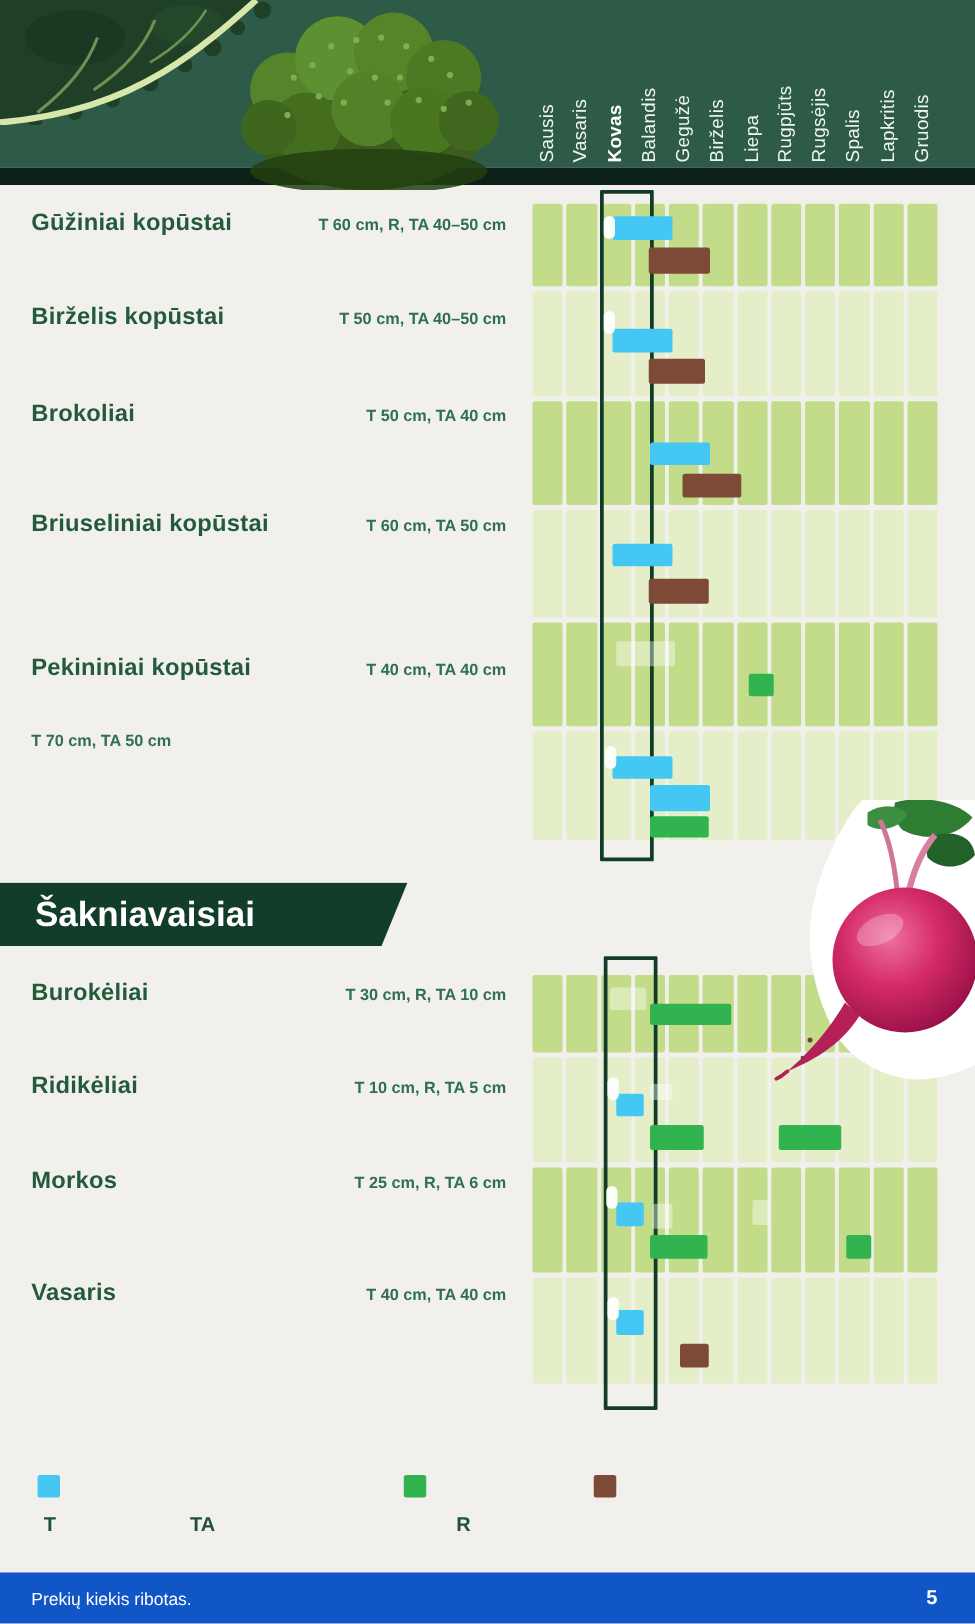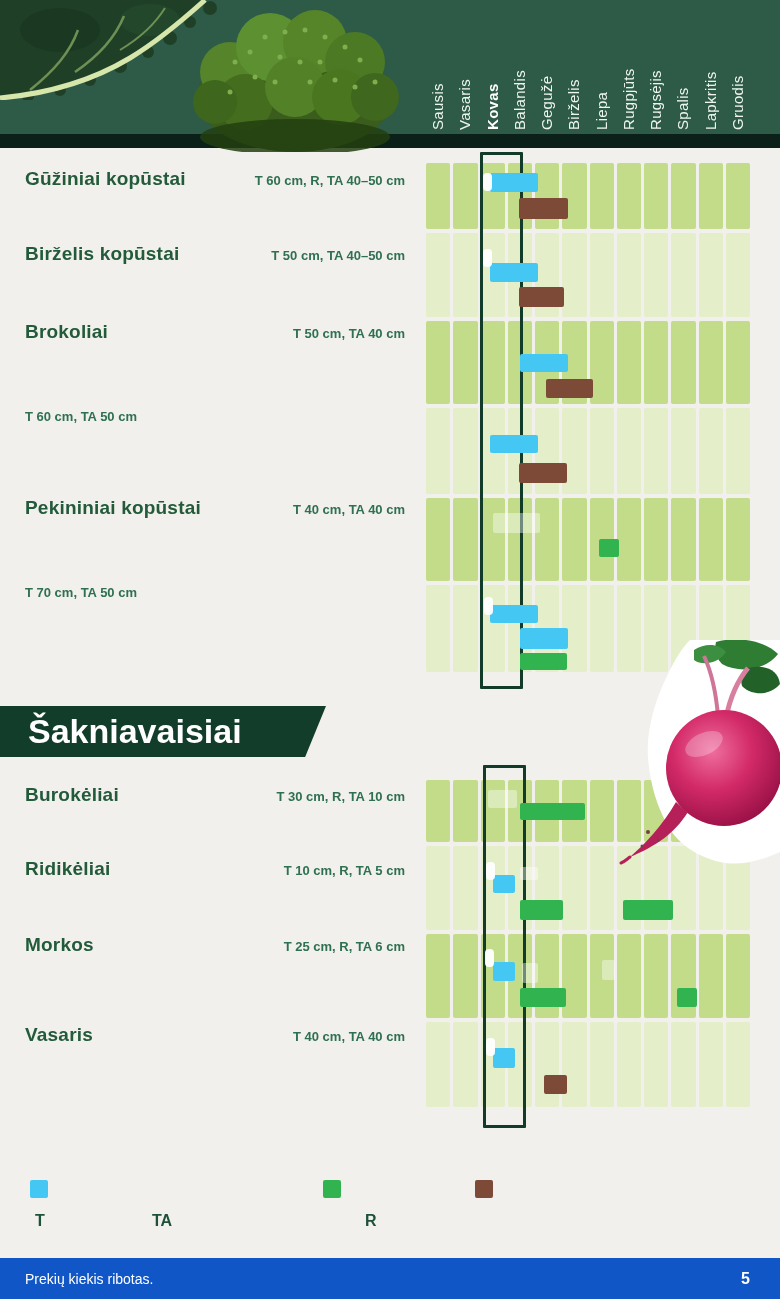--- a/index.html
+++ b/index.html
@@ -17,21 +17,21 @@
   .month{position:absolute;top:8px;height:122px;width:22px;writing-mode:vertical-rl;
          transform:rotate(180deg);font-size:15px;line-height:22px;color:#eef4ee;
          letter-spacing:.3px;white-space:nowrap;}
   .month.bold{font-weight:700;color:#ffffff;}
   
   .banner{position:absolute;left:0;background:#123d2a;z-index:3;display:flex;align-items:center;}
   .banner1{top:87px;width:322px;height:54px;clip-path:polygon(0 0,100% 0,93% 100%,0 100%);}
   .banner2{top:706px;width:326px;height:51px;clip-path:polygon(0 0,100% 0,93.6% 100%,0 100%);}
   .banner-title{color:#ffffff;font-weight:700;padding-left:28px;}
   .banner1 .banner-title{font-size:30px;}
-  .banner2 .banner-title{font-size:34px;}
+  .banner2 .banner-title{font-size:28px;}
   
   .label-row{position:absolute;left:25px;width:380px;display:flex;justify-content:space-between;
              align-items:baseline;z-index:2;}
   .crop-label{font-size:19px;font-weight:700;color:#225a3a;letter-spacing:.2px;}
   .crop-spec{font-size:13px;font-weight:700;color:#2e7050;white-space:nowrap;}
   
   .chart-row{position:absolute;left:426px;width:330px;}
   .cell{position:absolute;top:0;bottom:0;width:24.3px;border-radius:2px;z-index:1;}
   .cell.dark{background:#c2dc8a;}
   .cell.light{background:#e4eec9;}
@@ -187,39 +187,40 @@
         <div class="cell dark" style="left: 163.5px;"></div>
         <div class="cell dark" style="left: 190.75px;"></div>
         <div class="cell dark" style="left: 218px;"></div>
         <div class="cell dark" style="left: 245.25px;"></div>
         <div class="cell dark" style="left: 272.5px;"></div>
         <div class="cell dark" style="left: 299.75px;"></div>
         <div class="bar cyan" style="left: 94.0125px; width: 47.96px; top: 33px; height: 18px;"></div>
         <div class="bar brown" style="left: 119.9px; width: 47.1425px; top: 58px; height: 19px;"></div>
       </div>
       <div class="label-row" style="top: 409px;">
+        <span class="crop-label">Briuseliniai kopūstai</span>
         <span class="crop-spec">T 60 cm, TA 50 cm</span>
       </div>
       <div class="chart-row" style="top: 408px; height: 86px;">
         <div class="cell light" style="left: 0px;"></div>
         <div class="cell light" style="left: 27.25px;"></div>
         <div class="cell light" style="left: 54.5px;"></div>
         <div class="cell light" style="left: 81.75px;"></div>
         <div class="cell light" style="left: 109px;"></div>
         <div class="cell light" style="left: 136.25px;"></div>
         <div class="cell light" style="left: 163.5px;"></div>
         <div class="cell light" style="left: 190.75px;"></div>
         <div class="cell light" style="left: 218px;"></div>
         <div class="cell light" style="left: 245.25px;"></div>
         <div class="cell light" style="left: 272.5px;"></div>
         <div class="cell light" style="left: 299.75px;"></div>
         <div class="bar cyan" style="left: 64.0375px; width: 47.96px; top: 27px; height: 18px;"></div>
         <div class="bar brown" style="left: 92.9225px; width: 47.96px; top: 55px; height: 20px;"></div>
       </div>
-      <div class="label-row" style="top: 497px;">
+      <div class="label-row" style="top: 524px;">
         <span class="crop-label">Pekininiai kopūstai</span>
         <span class="crop-spec">T 40 cm, TA 40 cm</span>
       </div>
       <div class="chart-row" style="top: 498px; height: 83px;">
         <div class="cell dark" style="left: 0px;"></div>
         <div class="cell dark" style="left: 27.25px;"></div>
         <div class="cell dark" style="left: 54.5px;"></div>
         <div class="cell dark" style="left: 81.75px;"></div>
         <div class="cell dark" style="left: 109px;"></div>
         <div class="cell dark" style="left: 136.25px;"></div>

